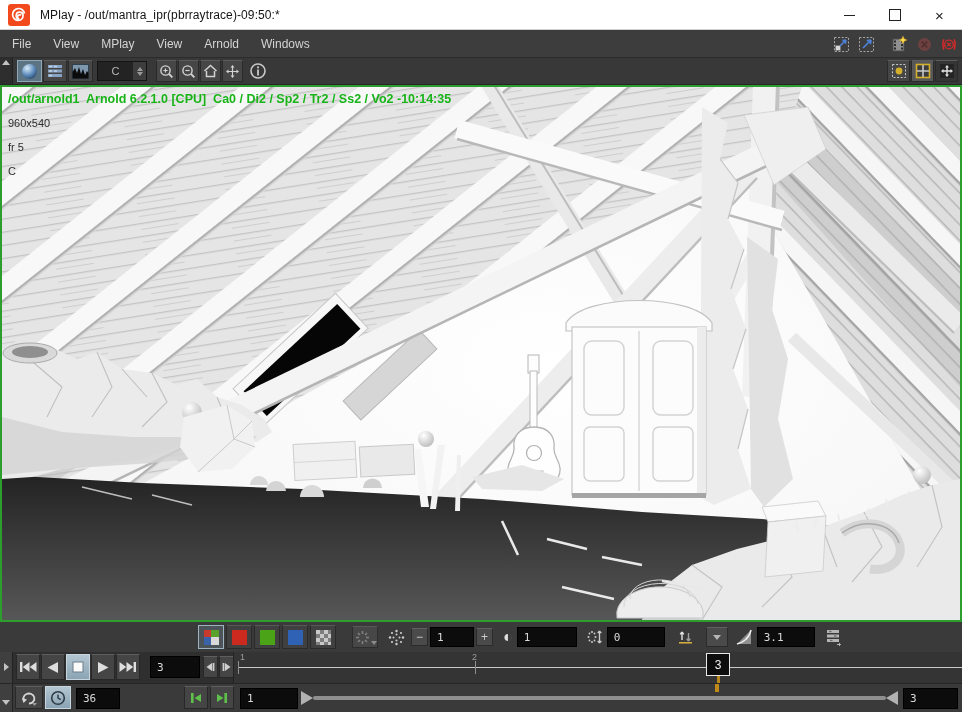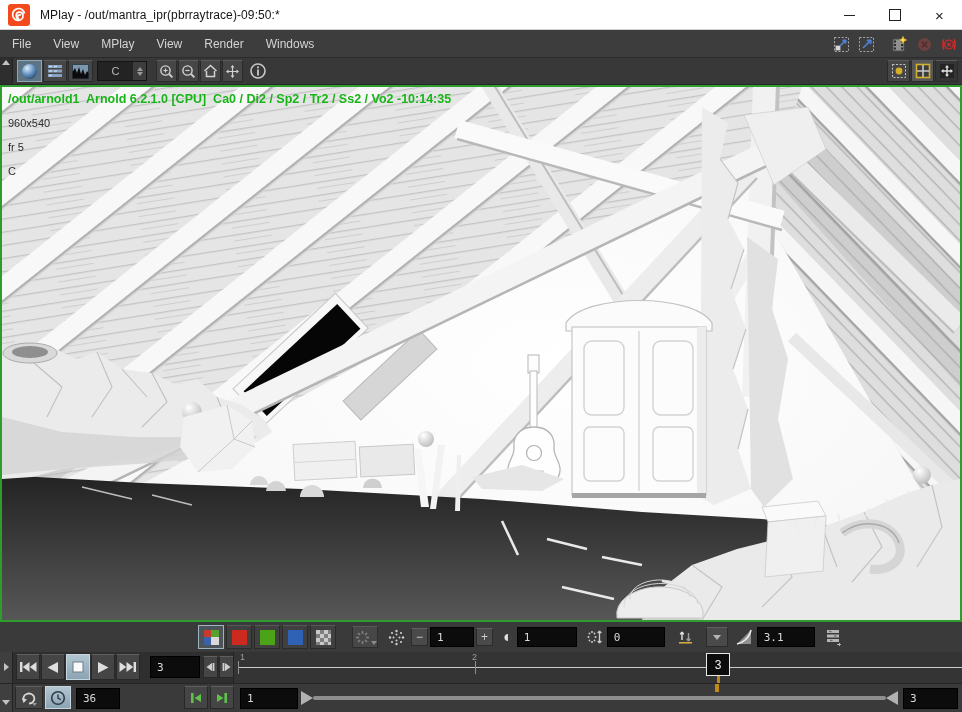--- a/index.html
+++ b/index.html
@@ -111,21 +111,21 @@
         </div>
       <div class="win-btn close-glyph">×</div>
     </div>
   </div>
 
   <div class="menubar">
     <div class="menu-item">File</div>
     <div class="menu-item">View</div>
     <div class="menu-item">MPlay</div>
     <div class="menu-item">View</div>
-    <div class="menu-item">Render</div>
+    <div class="menu-item">Arnold</div>
     <div class="menu-item">Windows</div>
     <div class="menubar-icons">
       <div class="mb-icon">
         <svg width="17" height="17" viewBox="0 0 17 17">
           <rect x="1.5" y="1.5" width="14" height="14" fill="none" stroke="#a8a8a8" stroke-width="1" stroke-dasharray="2,1.6"></rect>
           <rect x="2.5" y="9.5" width="5" height="5" fill="#d8d8d8" stroke="#6f6f6f" stroke-width=".7"></rect>
           <path d="M7 10 L13 4 M13 4 L9.4 4.6 M13 4 L12.4 7.6" stroke="#4d82d8" stroke-width="1.6" fill="none"></path>
         </svg>
       </div>
       <div class="mb-icon">

